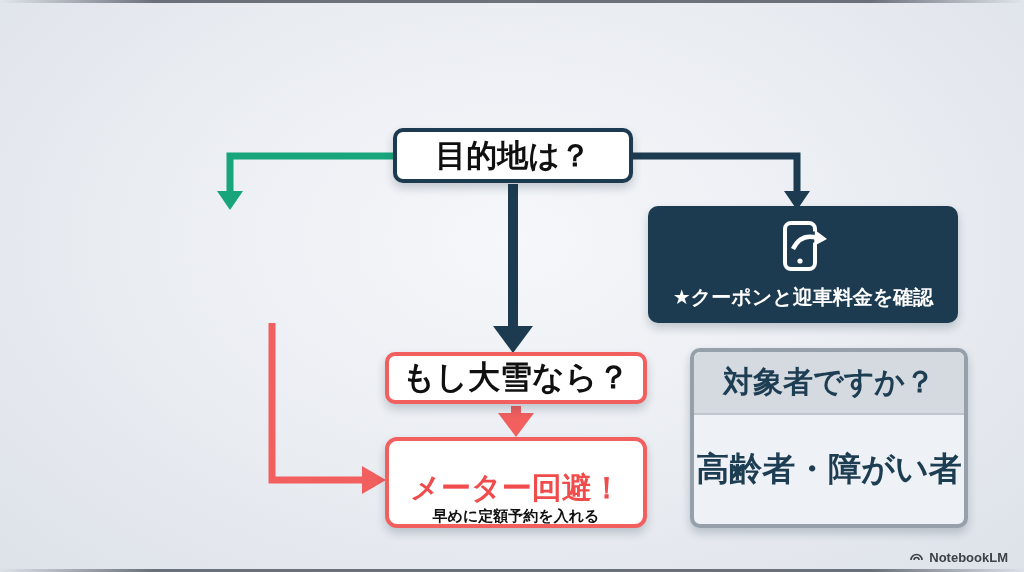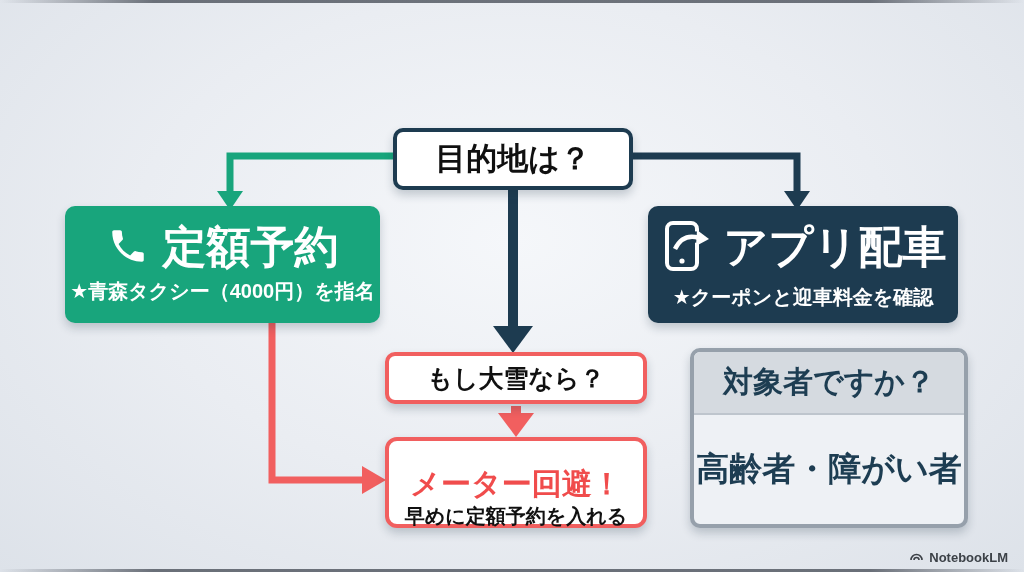--- a/index.html
+++ b/index.html
@@ -36,21 +36,21 @@
   .node {
     position: absolute;
     display: flex; flex-direction: column;
     align-items: center; justify-content: center;
     border-radius: 10px;
     box-shadow: 0 5px 10px rgba(25,45,65,0.22);
   }
   .node .row { display: flex; align-items: center; justify-content: center; }
 
   .destination {
-    left: 393px; top: 128px; width: 240px; height: 62px;
+    left: 393px; top: 128px; width: 240px; height: 55px;
     background: #ffffff; border: 4px solid #1d3b50; text-align: center;
   }
   .destination .label { font-size: 31px; font-weight: 900; color: #101010; white-space: nowrap; }
 
   .fixed-price {
     left: 65px; top: 206px; width: 315px; height: 117px;
     background: #18a57c;
   }
   .fixed-price .row { gap: 14px; }
   .big-label { font-size: 44px; font-weight: 900; color: #ffffff; white-space: nowrap; line-height: 1.05; }
@@ -59,28 +59,28 @@
   .app-dispatch {
     left: 648px; top: 206px; width: 310px; height: 117px;
     background: #1d3b50;
   }
   .app-dispatch .row { gap: 12px; }
 
   .snow {
     left: 385px; top: 352px; width: 262px; height: 52px;
     background: #ffffff; border: 4px solid #f15f5f;
   }
-  .snow .label { font-size: 25px; font-weight: 900; color: #101010; white-space: nowrap; }
+  .snow .label { font-size: 32px; font-weight: 900; color: #101010; white-space: nowrap; }
 
   .meter {
     left: 385px; top: 437px; width: 262px; height: 91px;
     background: #ffffff; border: 4px solid #f15f5f; border-radius: 12px;
   }
   .meter .meter-title { font-size: 30px; font-weight: 900; color: #f04c4c; white-space: nowrap; line-height: 1.1; margin-top: 32px; }
-  .meter .meter-note { font-size: 20px; font-weight: 900; color: #101010; white-space: nowrap; margin-top: 3px; }
+  .meter .meter-note { font-size: 15px; font-weight: 900; color: #101010; white-space: nowrap; margin-top: 3px; }
 
   .eligibility {
     left: 690px; top: 348px; width: 278px; height: 180px;
     background: #eef1f5; border: 4px solid #96a0ab;
     overflow: hidden; justify-content: flex-start;
   }
   .eligibility-header {
     width: 100%; height: 63px;
     background: #d5dae0; border-bottom: 2px solid #bec5cd;
     display: flex; align-items: center; justify-content: center;
@@ -122,44 +122,32 @@
     <polygon points="498,413 534,413 516,437" fill="#f15f5f"></polygon>
 
     <path d="M272 323 V480 H364" stroke="#f15f5f" stroke-width="7" fill="none"></path>
     <polygon points="362,466 362,494 386,480" fill="#f15f5f"></polygon>
   </svg>
 
   <div class="node destination">
     <span class="label">目的地は？</span>
   </div>
 
-  <div class="node fixed-price">
-    <div class="row">
-      <span>
-        <svg width="42" height="42" viewBox="0 0 24 24">
-          <path fill="#ffffff" d="M6.62 10.79c1.44 2.83 3.76 5.14 6.59 6.59l2.2-2.2c.27-.27.67-.36 1.02-.24 1.12.37 2.33.57 3.57.57.55 0 1 .45 1 1V20c0 .55-.45 1-1 1-9.39 0-17-7.61-17-17 0-.55.45-1 1-1h3.5c.55 0 1 .45 1 1 0 1.25.2 2.45.57 3.57.11.35.03.74-.25 1.02l-2.2 2.2z"></path>
-        </svg>
-      </span>
-      <span class="big-label">定額予約</span>
-    </div>
-    <div class="note">★青森タクシー（4000円）を指名</div>
-  </div>
 
   <div class="node app-dispatch">
     <div class="row">
       <span>
         <svg width="52" height="54" viewBox="0 0 52 54">
           <rect x="8" y="4" width="30" height="46" rx="6" fill="none" stroke="#ffffff" stroke-width="4"></rect>
           <circle cx="23" cy="42" r="2.6" fill="#ffffff"></circle>
           <path d="M16 30 Q 24 14 42 19" fill="none" stroke="#1d3b50" stroke-width="11"></path>
           <path d="M16 30 Q 24 14 40 19" fill="none" stroke="#ffffff" stroke-width="4.5"></path>
           <polygon points="38,11 50,20 37,27" fill="#ffffff"></polygon>
         </svg>
       </span>
-      <span class="big-label">アプリ配車</span>
     </div>
     <div class="note">★クーポンと迎車料金を確認</div>
   </div>
 
   <div class="node snow">
     <span class="label">もし大雪なら？</span>
   </div>
 
   <div class="node meter">
     <div class="meter-title">メーター回避！</div>

